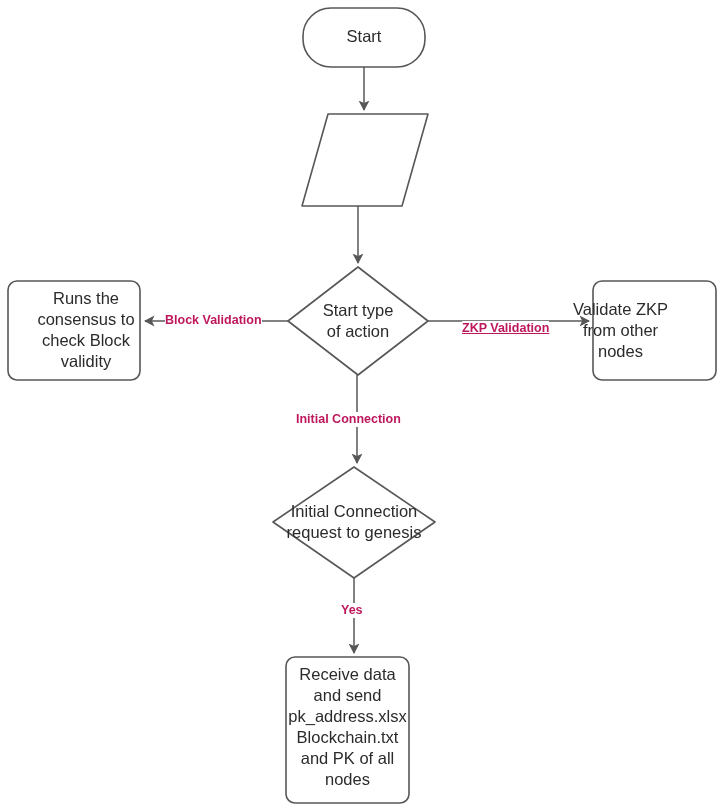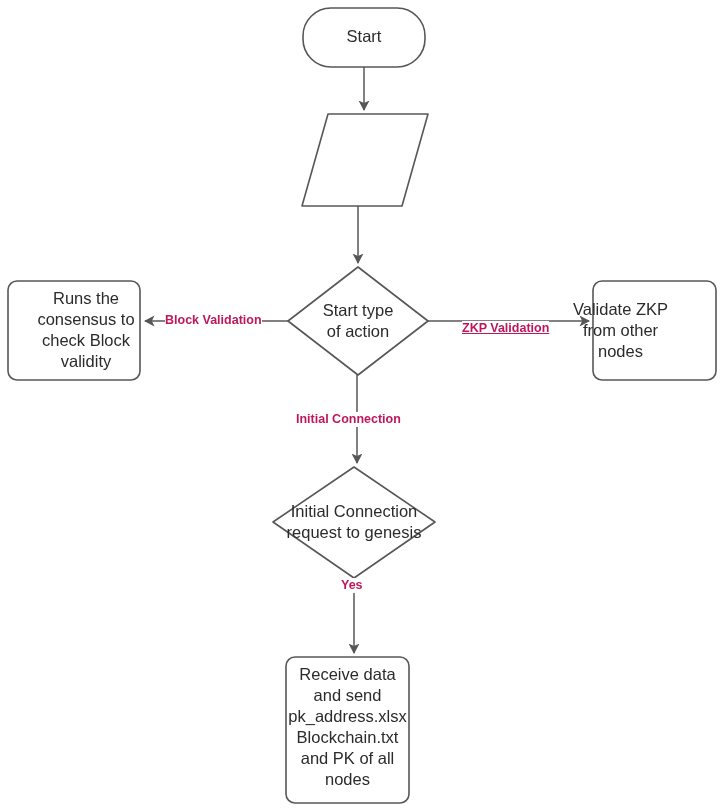--- a/index.html
+++ b/index.html
@@ -124,15 +124,15 @@
 Blockchain.txt
 and PK of all
 nodes</div>
 
   <div class="edge-label" style="left:165px; top:313px;">Block Validation</div>
 
   <div class="edge-label" style="left:462px; top:321px;text-decoration:underline;">ZKP Validation</div>
 
   <div class="edge-label" style="left:296px; top:412px;">Initial Connection</div>
 
-  <div class="edge-label" style="left:341px; top:578px;">Yes</div>
+  <div class="edge-label" style="left:341px; top:603px;">Yes</div>
 
 </div>
 
 </body></html>

